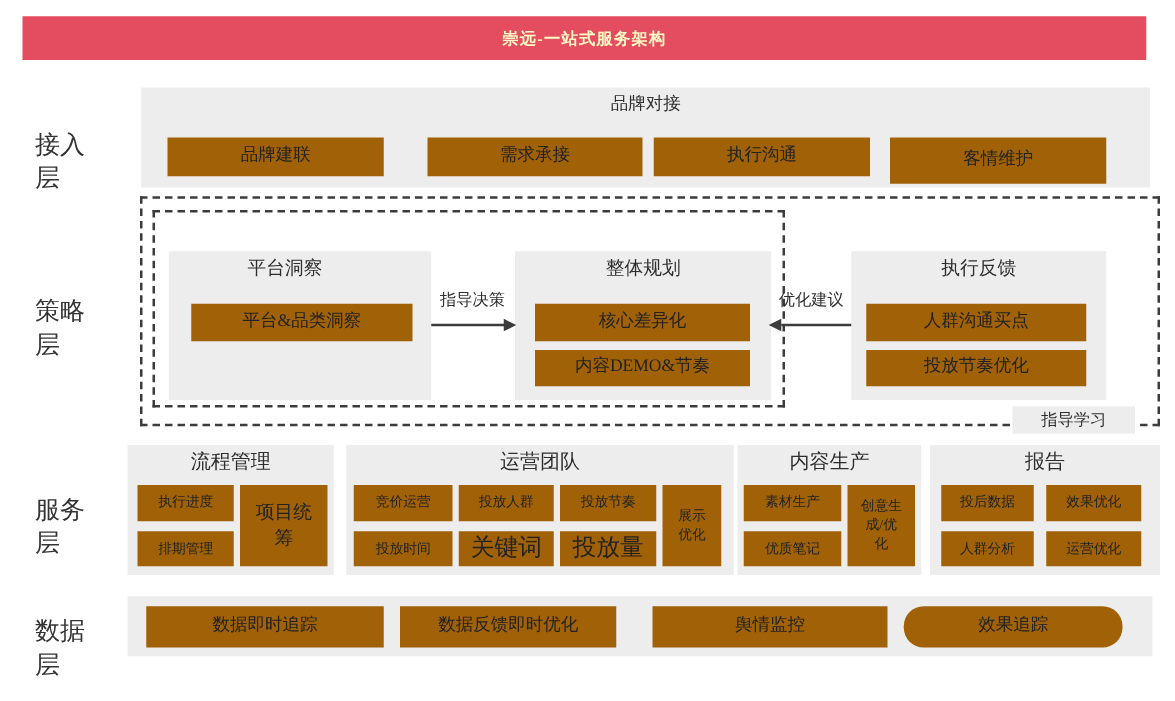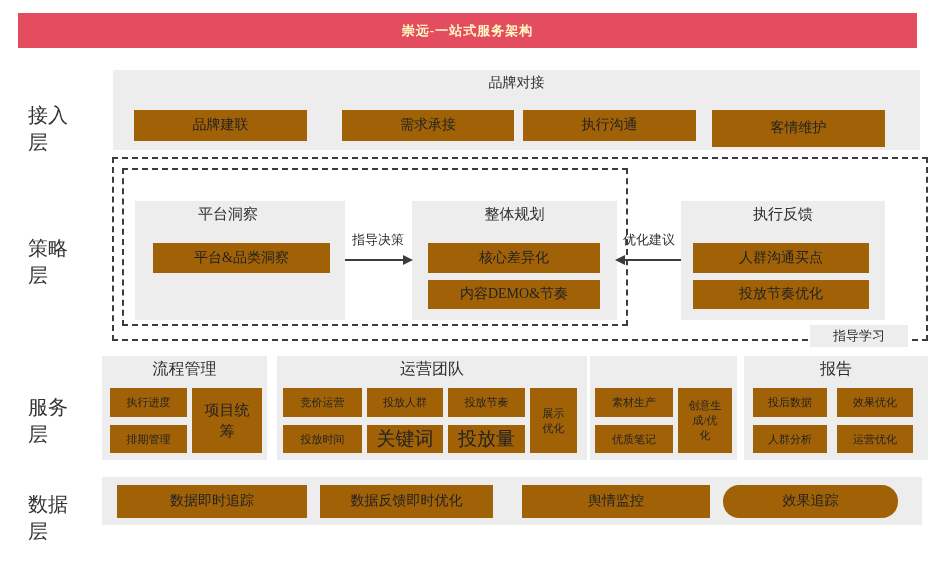--- a/index.html
+++ b/index.html
@@ -96,20 +96,21 @@
   <div class="panel-head shead" style="left:277px; top:359px; width:310px;">运营团队</div>
   <div class="gbox small" style="left:283px; top:388px; width:79px; height:29px;">竞价运营</div>
   <div class="gbox small" style="left:367px; top:388px; width:76px; height:29px;">投放人群</div>
   <div class="gbox small" style="left:448px; top:388px; width:77px; height:29px;">投放节奏</div>
   <div class="gbox small" style="left:530px; top:388px; width:47px; height:65px; padding:0 8px;">展示优化</div>
   <div class="gbox small" style="left:283px; top:425px; width:79px; height:28px;">投放时间</div>
   <div class="gbox big" style="left:367px; top:425px; width:76px; height:28px;">关键词</div>
   <div class="gbox big" style="left:448px; top:425px; width:77px; height:28px;">投放量</div>
 
   <div class="panel" style="left:590px; top:356px; width:147px; height:104px;"></div>
+  <div class="panel-head shead" style="left:590px; top:359px; width:147px;">内容生产</div>
   <div class="gbox small" style="left:595px; top:388px; width:78px; height:29px;">素材生产</div>
   <div class="gbox small" style="left:595px; top:425px; width:78px; height:28px;">优质笔记</div>
   <div class="gbox small" style="left:678px; top:388px; width:54px; height:65px; padding:0 9px;">创意生成/优化</div>
 
   <div class="panel" style="left:744px; top:356px; width:184px; height:104px;"></div>
   <div class="panel-head shead" style="left:744px; top:359px; width:184px;">报告</div>
   <div class="gbox small" style="left:753px; top:388px; width:74px; height:29px;">投后数据</div>
   <div class="gbox small" style="left:837px; top:388px; width:76px; height:29px;">效果优化</div>
   <div class="gbox small" style="left:753px; top:425px; width:74px; height:28px;">人群分析</div>
   <div class="gbox small" style="left:837px; top:425px; width:76px; height:28px;">运营优化</div>

